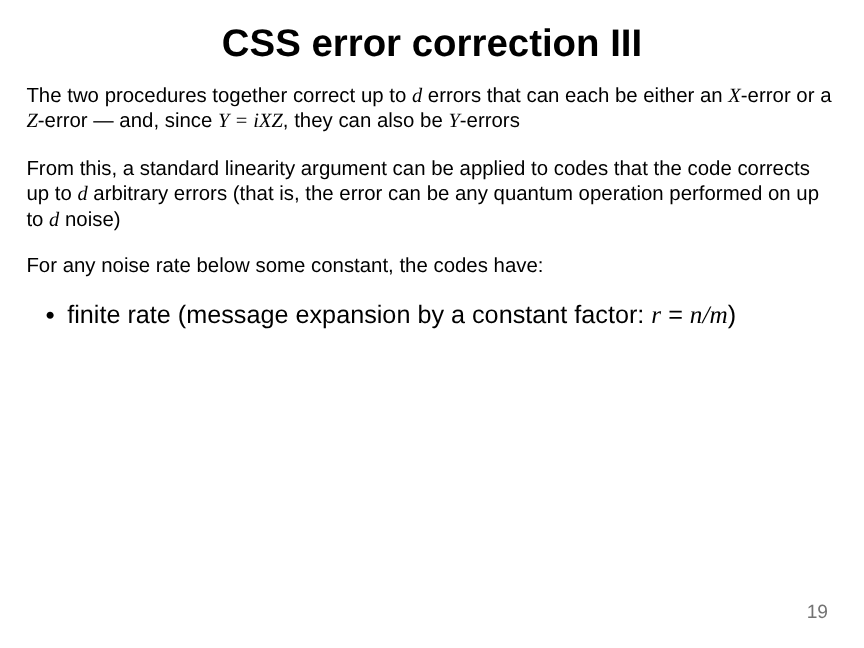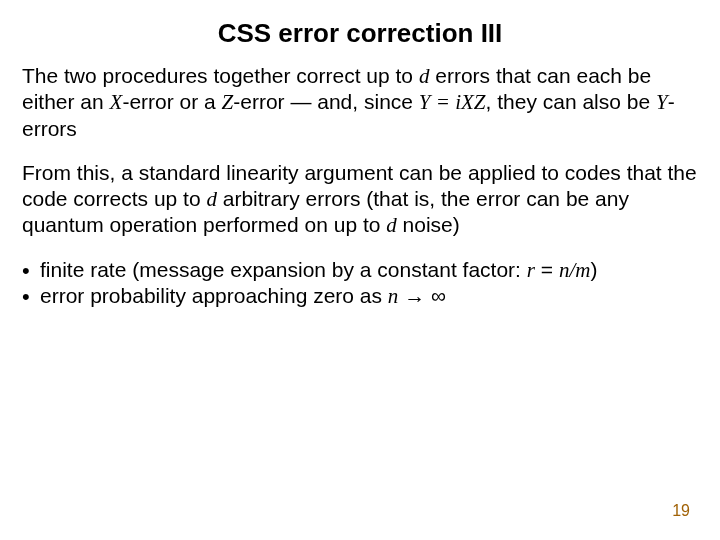--- a/index.html
+++ b/index.html
@@ -15,79 +15,77 @@
   .slide {
     position: relative;
     width: 720px;
     height: 540px;
     box-sizing: border-box;
     padding: 18px 22px 0 22px;
   }
   h1.title {
     margin: 0 0 14px 0;
     text-align: center;
-    font-size: 26px;
+    font-size: 32px;
     font-weight: bold;
     letter-spacing: 0px;
   }
   p.para {
     margin: 0 0 18px 0;
-    font-size: 21px;
+    font-size: 17px;
     line-height: 1.25;
   }
   .it { font-style: italic; font-family: "Times New Roman", Times, serif; }
   .bullets {
     margin: 0;
     padding: 0;
     list-style: none;
     font-size: 21px;
     line-height: 1.25;
   }
   .bullets li {
     position: relative;
     padding-left: 18px;
-    margin: 0;
+    margin: 16px;
   }
   .bullets li::before {
     content: "\2022";
     position: absolute;
     left: 0;
     top: 0;
     font-size: 22px;
     line-height: 1.25;
     font-family: Arial, Helvetica, sans-serif;
   }
   .page-num {
     position: absolute;
     right: 30px;
     bottom: 20px;
     font-size: 16px;
-    color: #a16207;
+    color: #737373;
   }
 </style>
 </head>
 <body>
 
 <div class="slide">
 
   <h1 class="title">CSS error correction III</h1>
 
   <p class="para">
     <span>The two procedures together correct up to </span><span class="it">d</span><span> errors that can each be either an </span><span class="it">X</span><span>-error or a </span><span class="it">Z</span><span>-error — and, since </span><span class="it">Y = iXZ</span><span>, they can also be </span><span class="it">Y</span><span>-errors</span>
   </p>
 
   <p class="para">
     <span>From this, a standard linearity argument can be applied to codes that the code corrects up to </span><span class="it">d</span><span> arbitrary errors (that is, the error can be any quantum operation performed on up to </span><span class="it">d</span><span> noise)</span>
   </p>
 
 
+  <p class="para" style="margin-bottom:2px;">For any noise rate below some constant, the codes have:</p>
 
   <ul class="bullets">
     <li>
       <span>finite rate (message expansion by a constant factor: </span><span class="it">r</span><span> = </span><span class="it">n/m</span><span>)</span>
-    </li>
-    <li>
-      <span>error probability approaching zero as </span><span class="it">n</span><span> → </span><span>∞</span>
     </li>
   </ul>
 
   <div class="page-num">19</div>
 </div>
 
 </body></html>

